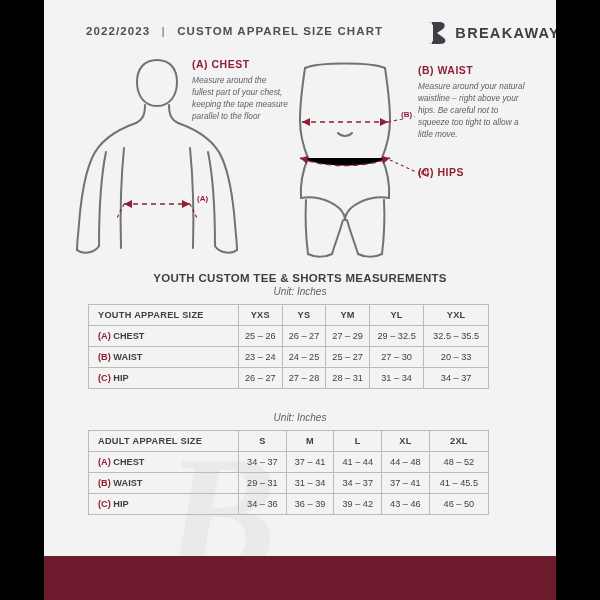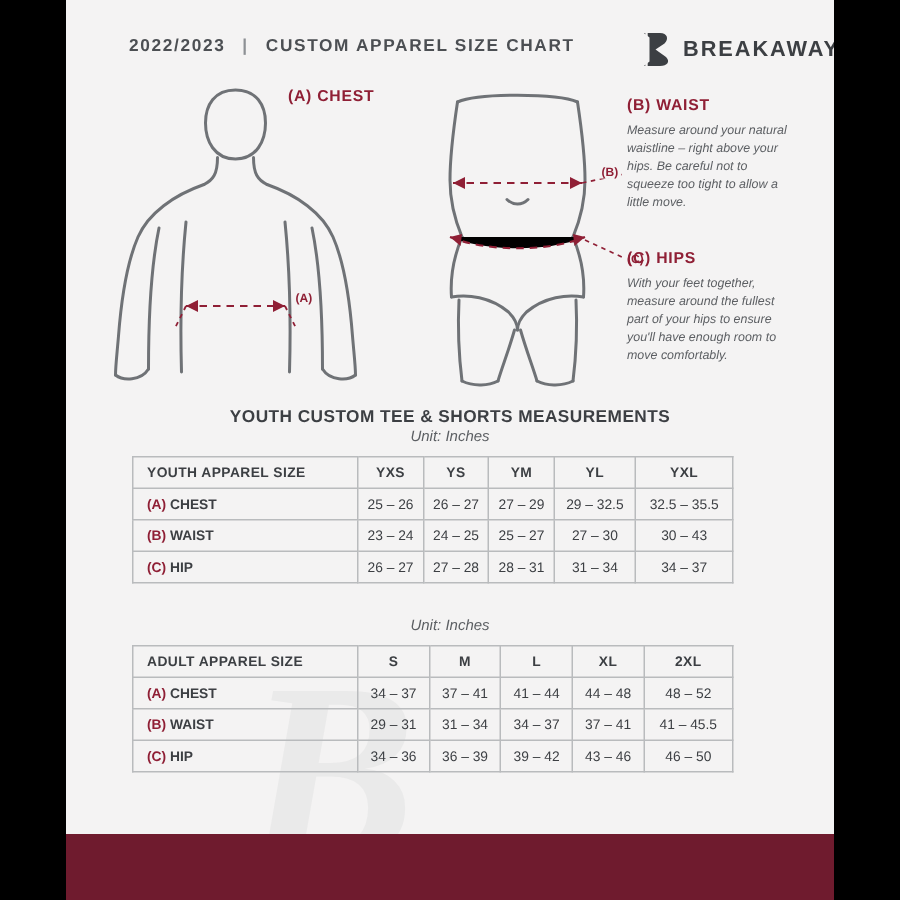--- a/index.html
+++ b/index.html
@@ -291,30 +291,30 @@
         </g>
         <line x1="346" y1="112" x2="372" y2="124" stroke="#8f1f35" stroke-width="1.1" stroke-dasharray="3 3"></line>
       </svg>
 
       <span class="tag" style="left:151px; top:146px;">(A)</span>
       <span class="tag" style="left:355px; top:62px;">(B)</span>
       <span class="tag" style="left:372px; top:120px;">(C)</span>
 
       <div class="callout" id="callout-chest">
         <div class="c-title">(A) CHEST</div>
+        <div class="c-body">Measure around the fullest part of your chest, keeping the tape measure parallel to the floor</div>
       </div>
 
       <div class="callout" id="callout-waist">
         <div class="c-title">(B) WAIST</div>
         <div class="c-body">Measure around your natural waistline – right above your hips. Be careful not to squeeze too tight to allow a little move.</div>
       </div>
 
       <div class="callout" id="callout-hips">
         <div class="c-title">(C) HIPS</div>
-        <div class="c-body">With your feet together, measure around the fullest part of your hips to ensure you'll have enough room to move comfortably.</div>
       </div>
     </div>
 
     <div class="section" style="top:272px;">
       <div class="tbl-title">YOUTH CUSTOM TEE &amp; SHORTS MEASUREMENTS</div>
       <div class="tbl-sub">Unit: Inches</div>
       <table>
         <thead>
           <tr>
             <th class="rowhead">YOUTH APPAREL SIZE</th>
@@ -339,21 +339,21 @@
           </tr>
           <tr>
             <td class="rowhead">
               <span class="code">(B)</span>
               <span class="lbl">WAIST</span>
             </td>
             <td>23 – 24</td>
             <td>24 – 25</td>
             <td>25 – 27</td>
             <td>27 – 30</td>
-            <td>30 – 43</td>
+            <td>20 – 33</td>
           </tr>
           <tr>
             <td class="rowhead">
               <span class="code">(C)</span>
               <span class="lbl">HIP</span>
             </td>
             <td>26 – 27</td>
             <td>27 – 28</td>
             <td>28 – 31</td>
             <td>31 – 34</td>

